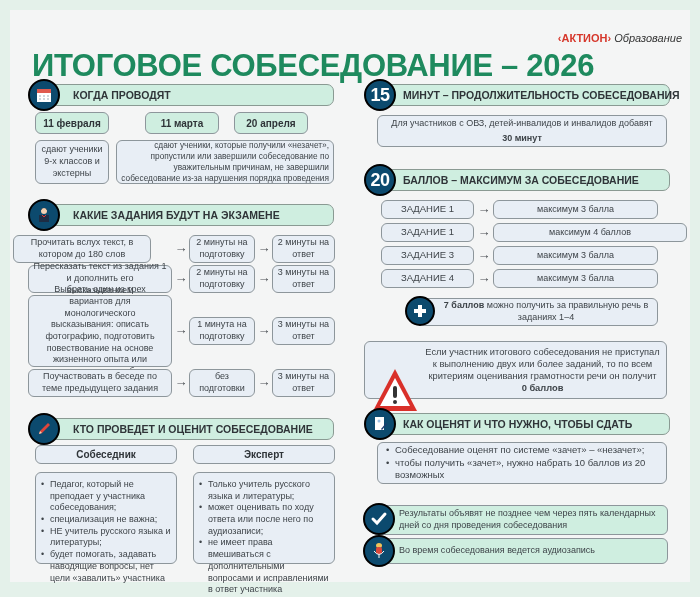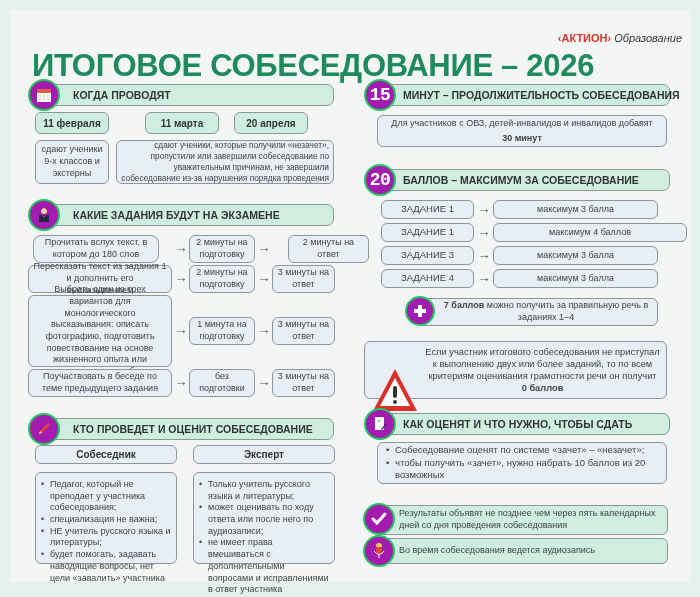--- a/index.html
+++ b/index.html
@@ -26,23 +26,23 @@
     .brand .b1 { color: #d6372b; font-weight: bold; }
     .brand .b2 { font-style: italic; }
 
     .hdr {
       position: absolute; height: 22px; border: 1px solid #8a9a93; border-radius: 7px;
       background: #cfeee0; font-size: 10.5px; font-weight: bold; color: #2f3438;
       display: flex; align-items: center; padding-left: 30px; white-space: nowrap;
     }
     .circ {
       position: absolute; width: 32px; height: 32px; border-radius: 50%;
-      background: #a21caf; border: 2px solid #22c55e;
+      background: #0c4a6e; border: 2px solid #000000;
       display: flex; align-items: center; justify-content: center;
-      color: #fff; font-weight: bold; font-family: Liberation Mono, monospace;
+      color: #fff; font-weight: bold;
     }
     .circ.num { font-size: 18px; letter-spacing: -0.5px; }
     .box {
       position: absolute; border: 1px solid #8d969b; border-radius: 6px;
       background: #e8eef5; font-size: 9px; color: #3e4449;
       display: flex; align-items: center; justify-content: center; text-align: center;
       line-height: 1.3; padding: 0 4px;
     }
     .box.green { background: #cfeee0; }
     .box.bold { font-weight: bold; font-size: 10px; color: #2f3438; }
@@ -88,25 +88,25 @@
 <div class="hdr" style="left:42px;top:204px;width:292px;">КАКИЕ ЗАДАНИЯ БУДУТ НА ЭКЗАМЕНЕ</div>
 <div class="circ" style="left:28px;top:199px;">
   <svg width="18" height="18" viewBox="0 0 18 18">
       <circle cx="9" cy="5" r="3" fill="#f3d0b2"></circle>
       <path d="M6 4 Q9 0 12 4 L12 3 Q9 1 6 3Z" fill="#2a2a2a"></path>
       <rect x="4" y="9" width="10" height="7" fill="#1d2d44"></rect>
       <path d="M7 9 L9 11 L11 9" stroke="#d33" stroke-width="1" fill="none"></path>
     </svg>
 </div>
 
-<div class="box" style="left:33px;top:235px;width:126px;height:28px;border-radius:8px;">Прочитать вслух текст, в котором до 180 слов</div>
+<div class="box" style="left:13px;top:235px;width:138px;height:28px;">Прочитать вслух текст, в котором до 180 слов</div>
 <div class="arrow" style="left:174px;top:240px;">→</div>
 <div class="box" style="left:189px;top:235px;width:66px;height:28px;">2 минуты на подготовку</div>
 <div class="arrow" style="left:257px;top:240px;">→</div>
-<div class="box" style="left:272px;top:235px;width:81px;height:28px;margin-left:16px;">2 минуты на ответ</div>
+<div class="box" style="left:272px;top:235px;width:63px;height:28px;">2 минуты на ответ</div>
 
 <div class="box" style="left:28px;top:265px;width:144px;height:28px;">Пересказать текст из задания 1 и дополнить его высказыванием</div>
 <div class="arrow" style="left:174px;top:270px;">→</div>
 <div class="box" style="left:189px;top:265px;width:66px;height:28px;">2 минуты на подготовку</div>
 <div class="arrow" style="left:257px;top:270px;">→</div>
 <div class="box" style="left:272px;top:265px;width:63px;height:28px;">3 минуты на ответ</div>
 
 <div class="box" style="left:28px;top:295px;width:144px;height:72px;">Выбрать один из трех вариантов для монологического высказывания: описать фотографию, подготовить повествование на основе жизненного опыта или рассуждение по проблеме</div>
 <div class="arrow" style="left:174px;top:322px;">→</div>
 <div class="box" style="left:189px;top:317px;width:66px;height:28px;">1 минута на подготовку</div>

